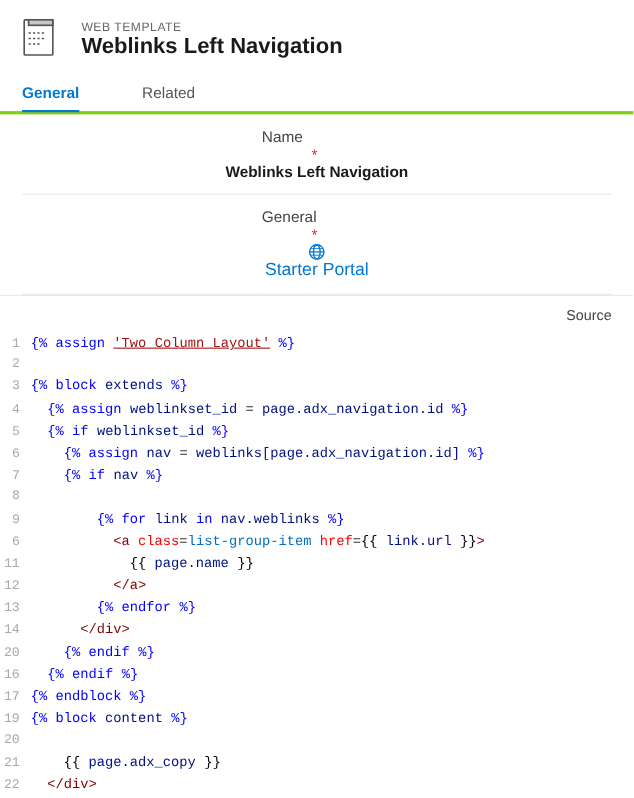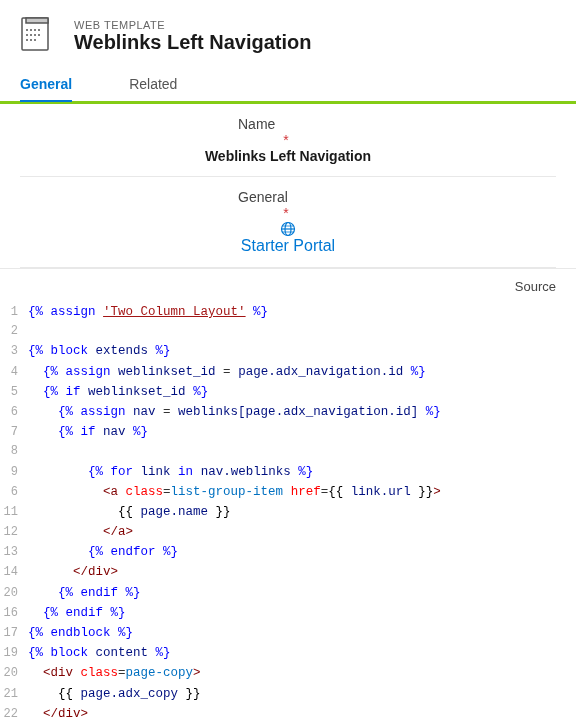--- a/index.html
+++ b/index.html
@@ -286,21 +286,20 @@
   </div>
 
 
   <div class="code-line">
     <span class="line-num">19</span>
     <span class="line-content"><span class="c-tag">{%</span> <span class="c-kw">block</span> <span class="c-var">content</span> <span class="c-tag">%}</span></span>
   </div>
 
   <div class="code-line">
     <span class="line-num">20</span>
-    <span class="line-content">  <span class="c-html">&lt;div</span> <span class="c-attr">class</span>=<span class="c-val">page-copy</span><span class="c-html">&gt;</span></span>
   </div>
 
   <div class="code-line">
     <span class="line-num">21</span>
     <span class="line-content">    <span class="c-op">{{</span> <span class="c-var">page.adx_copy</span> <span class="c-op">}}</span></span>
   </div>
 
   <div class="code-line">
     <span class="line-num">22</span>
     <span class="line-content">  <span class="c-html">&lt;/div&gt;</span></span>

